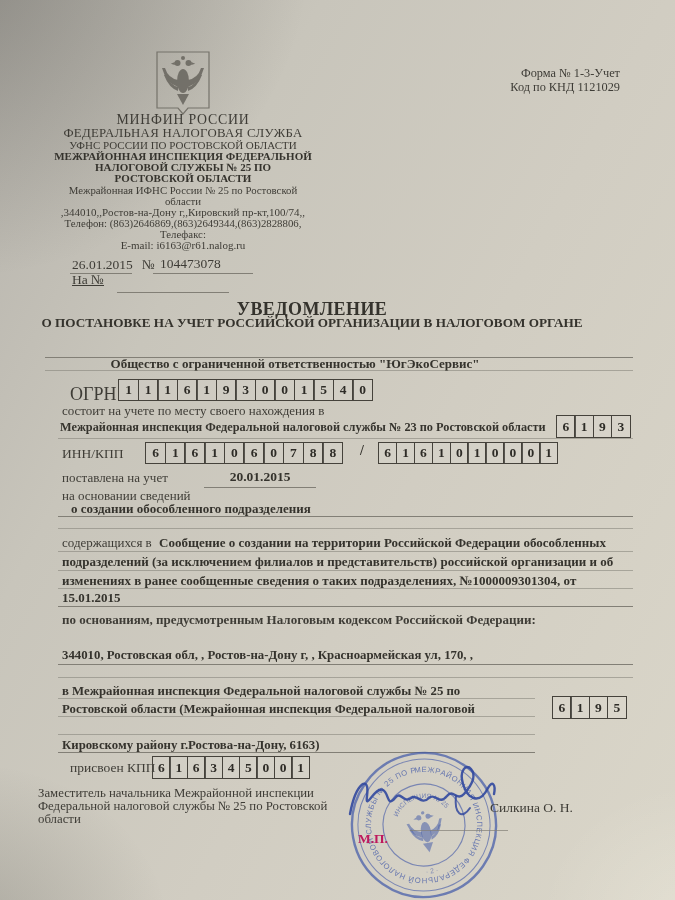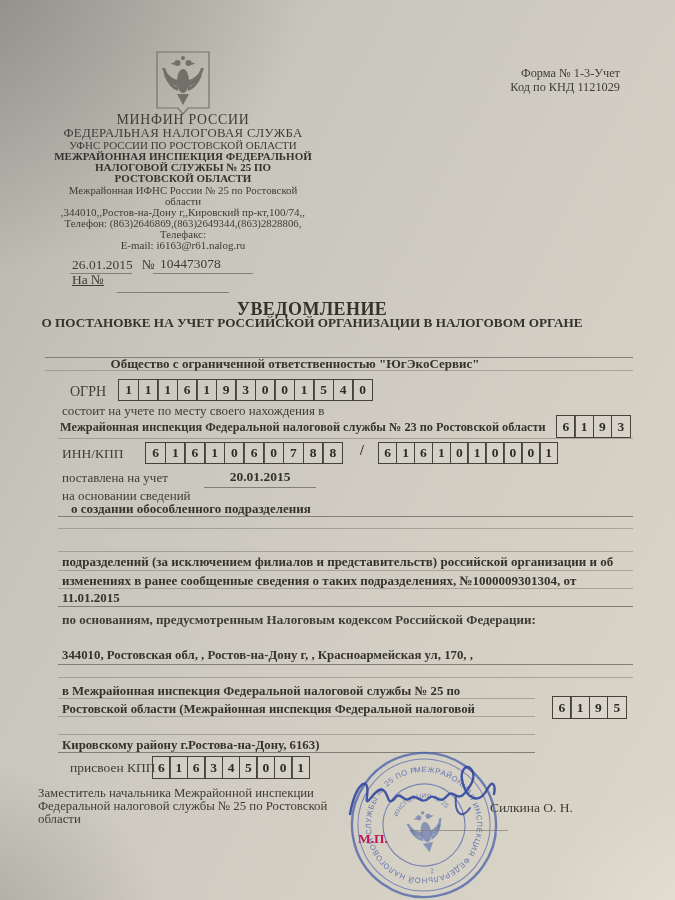--- a/index.html
+++ b/index.html
@@ -83,21 +83,21 @@
   <div class="rule" style="left:153px;top:273px;width:100px;"></div>
   <div class="abs" style="left:72px;top:272px;font-size:13.5px;text-decoration:underline;">На №</div>
   <div class="rule" style="left:117px;top:292px;width:112px;"></div>
 
   <div class="abs ctr b" style="left:0;top:299px;width:624px;font-size:18px;letter-spacing:.4px">УВЕДОМЛЕНИЕ</div>
   <div class="abs ctr b" style="left:0;top:315px;width:624px;font-size:13.2px;">О ПОСТАНОВКЕ НА УЧЕТ РОССИЙСКОЙ ОРГАНИЗАЦИИ В НАЛОГОВОМ ОРГАНЕ</div>
   <div class="abs ctr b" style="left:0;top:356px;width:590px;font-size:13px;">Общество с ограниченной ответственностью "ЮгЭкоСервис"</div>
   <div class="rule" style="left:45px;top:357px;width:588px;"></div>
   <div class="rule faint" style="left:45px;top:370px;width:588px;"></div>
 
-  <div class="abs" style="left:70px;top:384px;font-size:14px;">ОГРН</div>
+  <div class="abs" style="left:70px;top:384px;font-size:18px;">ОГРН</div>
   <div class="cells cw20" style="left:118px;top:379px;">
       <span class="cell">1</span>
       <span class="cell">1</span>
       <span class="cell">1</span>
       <span class="cell">6</span>
       <span class="cell">1</span>
       <span class="cell">9</span>
       <span class="cell">3</span>
       <span class="cell">0</span>
       <span class="cell">0</span>
@@ -147,23 +147,27 @@
 
   <div class="abs" style="left:62px;top:470px;font-size:13px;">поставлена на учет</div>
   <div class="abs ctr b" style="left:206px;top:469px;width:108px;font-size:13.5px;">20.01.2015</div>
   <div class="rule" style="left:204px;top:487px;width:112px;"></div>
 
   <div class="abs" style="left:62px;top:488px;font-size:13px;">на основании сведений</div>
   <div class="abs b" style="left:71px;top:501px;font-size:13px;">о создании обособленного подразделения</div>
   <div class="rule" style="left:58px;top:516px;width:575px;"></div>
   <div class="rule faint" style="left:58px;top:528px;width:575px;"></div>
 
+  <div class="abs" style="left:62px;top:535px;font-size:13px;">
+    <span>содержащихся  в</span>
+    <span class="b" style="margin-left:4px">Сообщение о создании на территории Российской Федерации обособленных</span>
+  </div>
   <div class="abs b" style="left:62px;top:554px;font-size:13px;">подразделений (за исключением филиалов и представительств) российской организации и об</div>
   <div class="abs b" style="left:62px;top:573px;font-size:13px;">изменениях в ранее сообщенные сведения о таких подразделениях, №1000009301304, от</div>
-  <div class="abs b" style="left:62px;top:590px;font-size:13px;">11.01.2015</div>
+  <div class="abs b" style="left:62px;top:590px;font-size:13px;">15.01.2015</div>
   <div class="rule faint" style="left:58px;top:551px;width:575px;"></div>
   <div class="rule faint" style="left:58px;top:570px;width:575px;"></div>
   <div class="rule faint" style="left:58px;top:588px;width:575px;"></div>
   <div class="rule" style="left:58px;top:606px;width:575px;"></div>
 
   <div class="abs" style="left:62px;top:612px;font-size:13px;font-weight:bold;">по основаниям, предусмотренным Налоговым кодексом Российской Федерации:</div>
 
   <div class="abs b" style="left:62px;top:648px;font-size:12.8px;">344010, Ростовская обл, , Ростов-на-Дону г, , Красноармейская ул, 170, ,</div>
   <div class="rule" style="left:58px;top:664px;width:575px;"></div>
   <div class="rule faint" style="left:58px;top:677px;width:575px;"></div>

